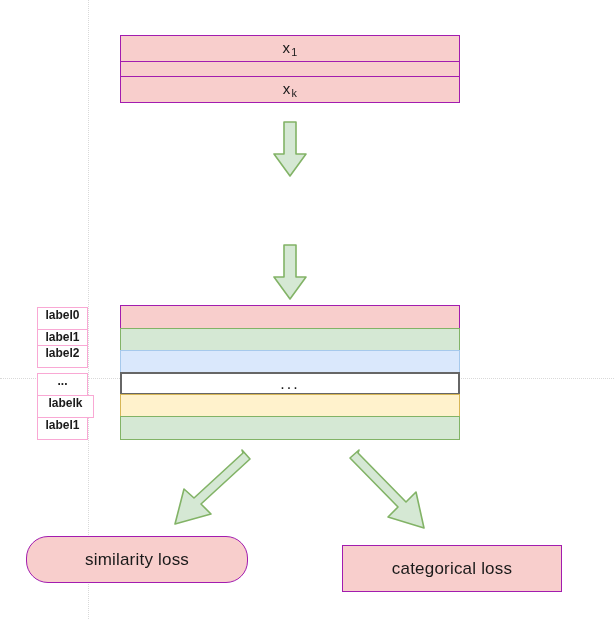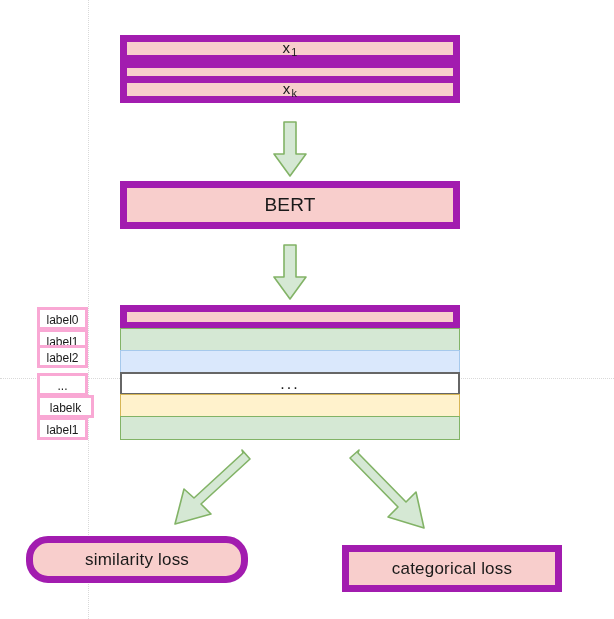--- a/index.html
+++ b/index.html
@@ -34,21 +34,21 @@
     box-sizing: border-box;
     display: flex;
     align-items: center;
     justify-content: center;
     font-size: 17px;
     color: #1a1a1a;
     letter-spacing: 0.2px;
   }
   .pink {
     background: #f8cecc;
-    border: 7px solid #a21caf;
+    border: 1px solid #a21caf;
   }
   .green {
     background: #d5e8d4;
     border: 1px solid #82b366;
   }
   .blue {
     background: #dae8fc;
     border: 1px solid #a6c9ec;
   }
   .white {
@@ -56,26 +56,27 @@
     border: 2px solid #666666;
   }
   .yellow {
     background: #fff2cc;
     border: 1px solid #d6b656;
   }
   .labelbox {
     position: absolute;
     box-sizing: border-box;
     background: #ffffff;
-    border: 3px solid #f9a8d4;
+    border: 1px solid #f9a8d4;
     display: flex;
-    align-items: flex-end;
+    align-items: flex-start;
     justify-content: center;
     font-size: 12px;
     color: #1a1a1a;
+    font-weight: bold;
   }
   .stack-label {
     font-size: 15px;
   }
   .sub {
     font-size: 0.72em;
     vertical-align: -0.28em;
     padding-left: 1px;
   }
   .ellipsis-txt {
@@ -102,23 +103,20 @@
     <span class="ellipsis-txt">...</span>
   </div>
   <div class="box pink" style="left:120px; top:76px; width:340px; height:27px;">
     <span class="stack-label"><span>x</span><span class="sub">k</span></span>
   </div>
 
   <svg class="arrow" style="left:272px; top:122px;" width="36" height="56" viewBox="0 0 36 56">
     <polygon points="12,0 24,0 24,32 34,32 18,54 2,32 12,32" fill="#d5e8d4" stroke="#82b366" stroke-width="1.6" stroke-linejoin="round"></polygon>
   </svg>
 
-  <div class="box pink" style="left:120px; top:181px; width:340px; height:48px; font-size:19px;">
-    <span>BERT</span>
-  </div>
 
   <svg class="arrow" style="left:272px; top:245px;" width="36" height="56" viewBox="0 0 36 56">
     <polygon points="12,0 24,0 24,32 34,32 18,54 2,32 12,32" fill="#d5e8d4" stroke="#82b366" stroke-width="1.6" stroke-linejoin="round"></polygon>
   </svg>
 
   <div class="labelbox" style="left:37px; top:307px; width:51px; height:23px;">
     <span>label0</span>
   </div>
   <div class="labelbox" style="left:37px; top:329px; width:51px; height:23px;">
     <span>label1</span>

